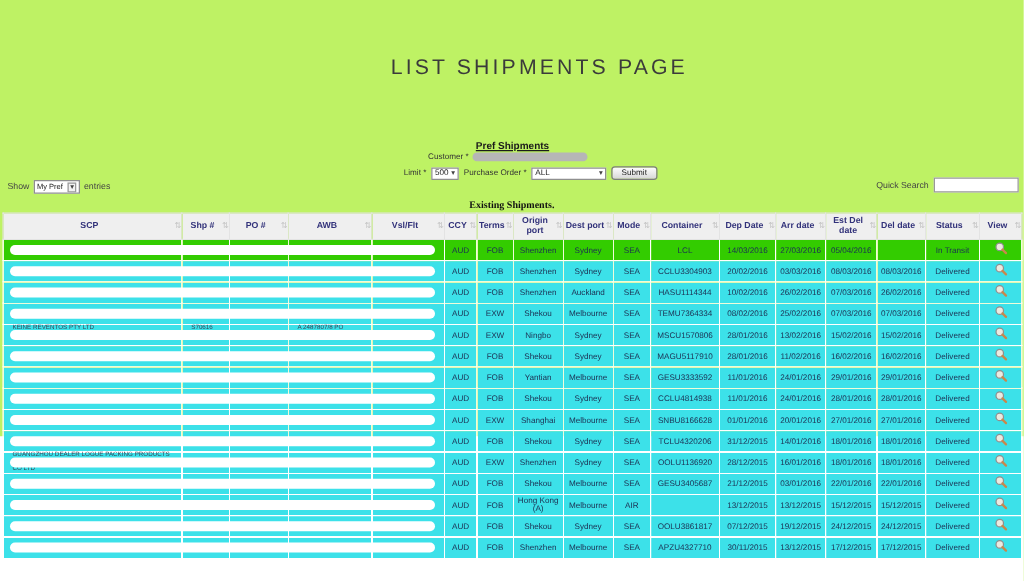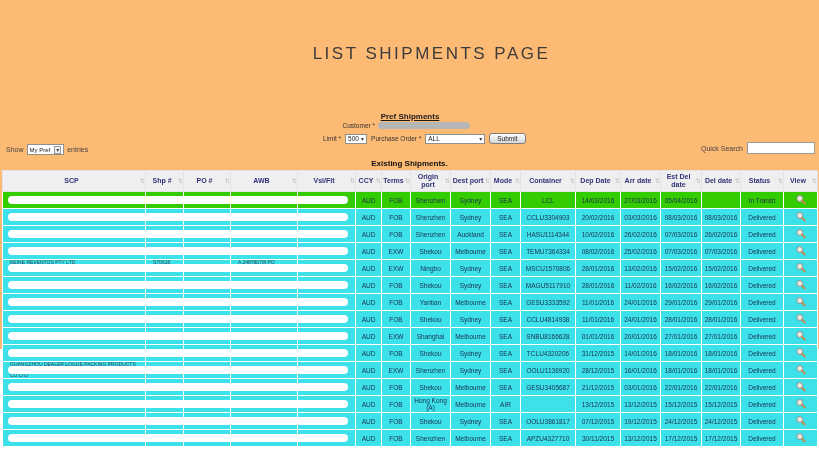--- a/index.html
+++ b/index.html
@@ -1,18 +1,18 @@
 <!DOCTYPE html>
 <html style="--highlight-row: #33cc00; --row: #3ce1e9; --header-text: #32327a; --cell-text: #1c2f52; --title-text: #3b3b3b;"><head>
 <meta charset="utf-8">
 <style>
   html,body{margin:0;padding:0;}
   body{width:819px;height:465px;overflow:hidden;background:#ffffff;
        font-family:"Liberation Sans",sans-serif;}
-  .page{position:relative;width:819px;height:349px;background:#fdba74;}
+  .page{position:relative;width:819px;height:349px;background:#bef264;}
 
   .page-title{position:absolute;top:44px;left:0;width:100%;margin:0;text-align:center;
     font-size:17px;font-weight:400;letter-spacing:2.5px;color:var(--title-text,#3b3b3b);
     transform:translateX(22px);}
 
   .form-title{position:absolute;top:112px;left:340px;width:140px;text-align:center;
     font-weight:bold;font-size:8px;text-decoration:underline;color:#1a1a1a;}
   .customer-row{position:absolute;top:122px;left:300px;width:170px;display:flex;
     justify-content:flex-end;align-items:center;gap:3px;}
   .flabel{font-size:6.5px;color:#333;white-space:nowrap;}
@@ -29,21 +29,21 @@
 
   .show-entries{position:absolute;top:144px;left:6px;display:flex;align-items:center;gap:3px;
     font-size:7px;color:#444;}
   .sel-pref{height:11px;font-size:6px;}
   .dd-boxed{border:1px solid #999;padding:0 1px;margin-left:2px;background:#f2f2f2;}
   .quick-search{position:absolute;top:142px;right:4px;display:flex;align-items:center;gap:4px;
     font-size:7px;color:#444;}
   .qs-input{width:62px;height:10px;border:1px solid #999;font-size:7px;padding:0 2px;}
 
   .existing-title{position:absolute;top:159px;left:0;width:100%;text-align:center;
-    font-weight:bold;font-size:8px;color:#111;}
+    font-weight:bold;font-size:8px;color:#111;font-family:Liberation Serif, serif;}
 
   .grid{position:absolute;top:170px;left:2px;width:815px;border-collapse:collapse;
     table-layout:fixed;}
   .grid th{background:#efefef;border:1px solid #e3e3e3;color:var(--header-text,#32327a);
     font-size:7px;font-weight:bold;text-align:center;vertical-align:middle;
     padding:2px 6px 2px 1px;position:relative;height:16px;line-height:1.15;cursor:pointer;}
   .sort-icon{position:absolute;right:0;top:50%;transform:translateY(-50%);
     color:#c4c4c4;font-size:6.5px;font-weight:normal;}
   .grid td{background:var(--row,#3ce1e9);border:1px solid #ffffff;font-size:6.5px;
     color:var(--cell-text,#1c2f52);text-align:center;vertical-align:middle;height:16px;

